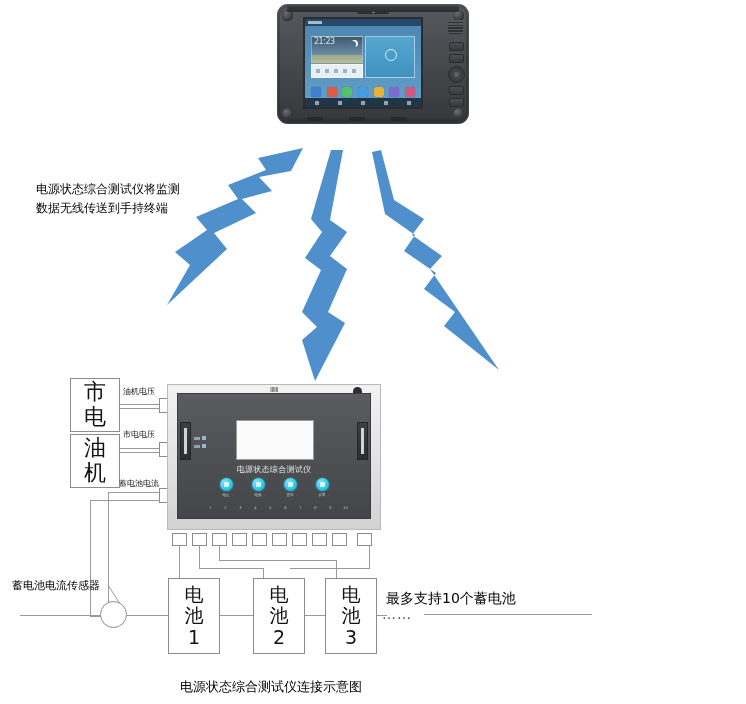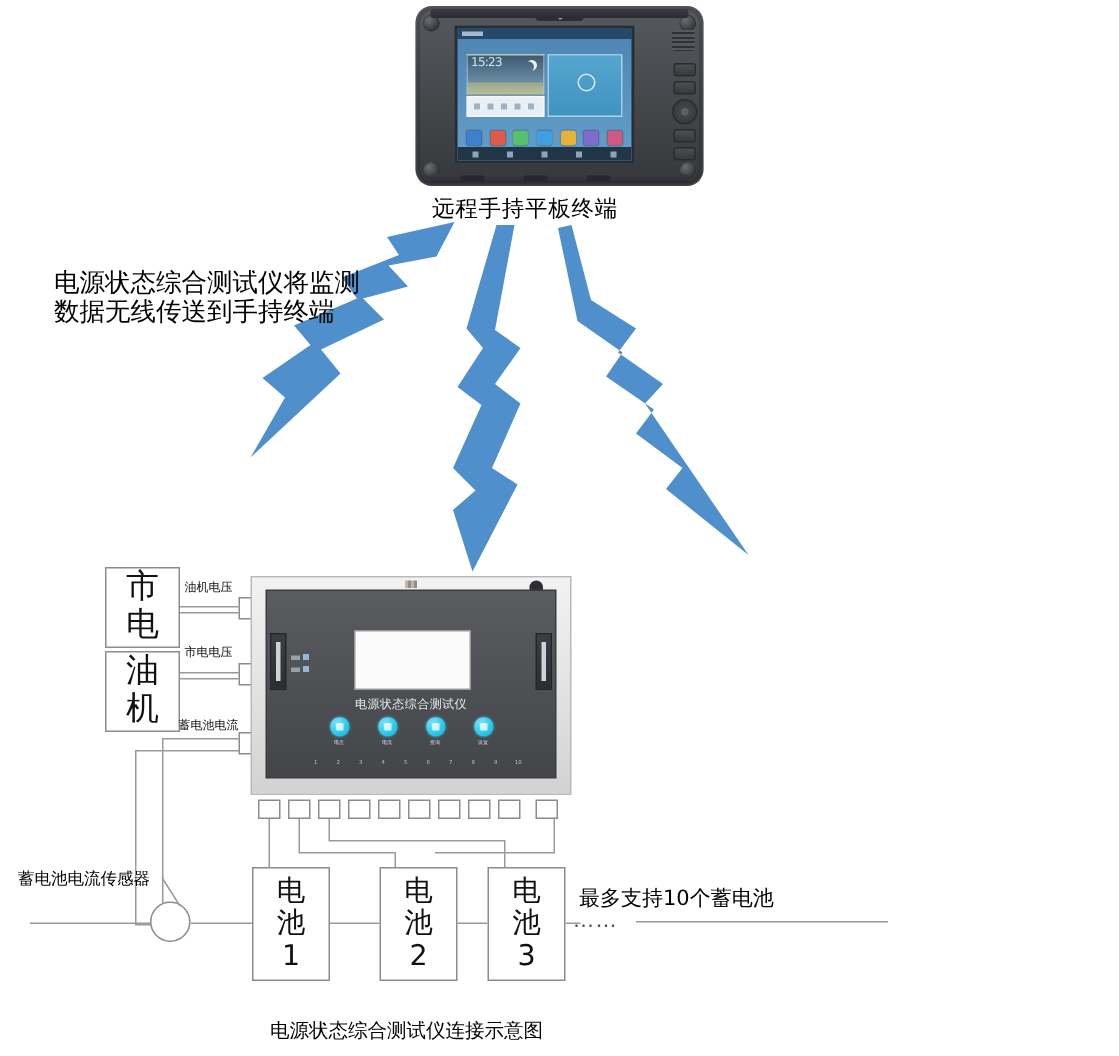--- a/index.html
+++ b/index.html
@@ -169,21 +169,21 @@
     color:#000;
     white-space: pre;
   }
   #tablet-caption {
     left: 288px; top: 130px;
     font-size: 15px;
     letter-spacing: .5px;
   }
   #wireless-note {
     left: 36px; top: 180px;
-    font-size: 17px;
+    font-size: 12px;
     line-height: 19px;
   }
   #multi-note {
     left: 420px; top: 434px;
     font-size: 18px;
     line-height: 27px;
     letter-spacing: .5px;
   }
   #battery-note {
     left: 386px; top: 590px;
@@ -365,21 +365,21 @@
       <div class="grip-lip" style="bottom:2px;"></div>
       <div class="grip-notch" style="left:30px; bottom:3px;"></div>
       <div class="grip-notch" style="left:72px; bottom:3px;"></div>
       <div class="grip-notch" style="left:114px; bottom:3px;"></div>
 
       <div class="tab-screen">
         <div class="scr-bg"></div>
         <div class="scr-statusbar"></div>
 
         <div class="widget-weather">
-          <span class="wtime">15:23</span>
+          <span class="wtime">21:23</span>
           <span class="wmoon"></span>
           <span class="wground"></span>
         </div>
 
         <div class="widget-calendar">
           <i style="left:4px;"></i>
           <i style="left:13px;"></i>
           <i style="left:22px;"></i>
           <i style="left:31px;"></i>
           <i style="left:40px;"></i>
@@ -410,21 +410,20 @@
         <div class="speaker-grille"></div>
         <div class="side-btn" style="top:22px;"></div>
         <div class="side-btn" style="top:34px;"></div>
         <div class="dpad" style="top:46px;"></div>
         <div class="side-btn" style="top:66px;"></div>
         <div class="side-btn" style="top:78px;"></div>
       </div>
     </div>
   </div>
 
-  <div id="tablet-caption" class="abs cn-label">远程手持平板终端</div>
 
   <svg id="bolts">
     <polygon fill="#4E8FCC" points="303,148 291,171 259,177 272,191 242,199 256,213 214,233 227,249 167,305 190,265 175,252 207,230 196,217 238,199 228,185 266,170 258,158"></polygon>
     <polygon fill="#4E8FCC" points="343,150 330,220 347,232 330,256 347,269 328,312 345,323 315,381 302,340 317,327 302,312 321,270 305,258 322,232 311,219 331,150"></polygon>
     <polygon fill="#4E8FCC" points="381,150 394,200 424,219 412,235 442,256 430,269 499,370 444,326 455,312 424,289 436,273 404,251 415,235 385,214 372,152"></polygon>
   </svg>
 
   <div id="wireless-note" class="abs cn-label">电源状态综合测试仪将监测<br>数据无线传送到手持终端</div>
 
 

